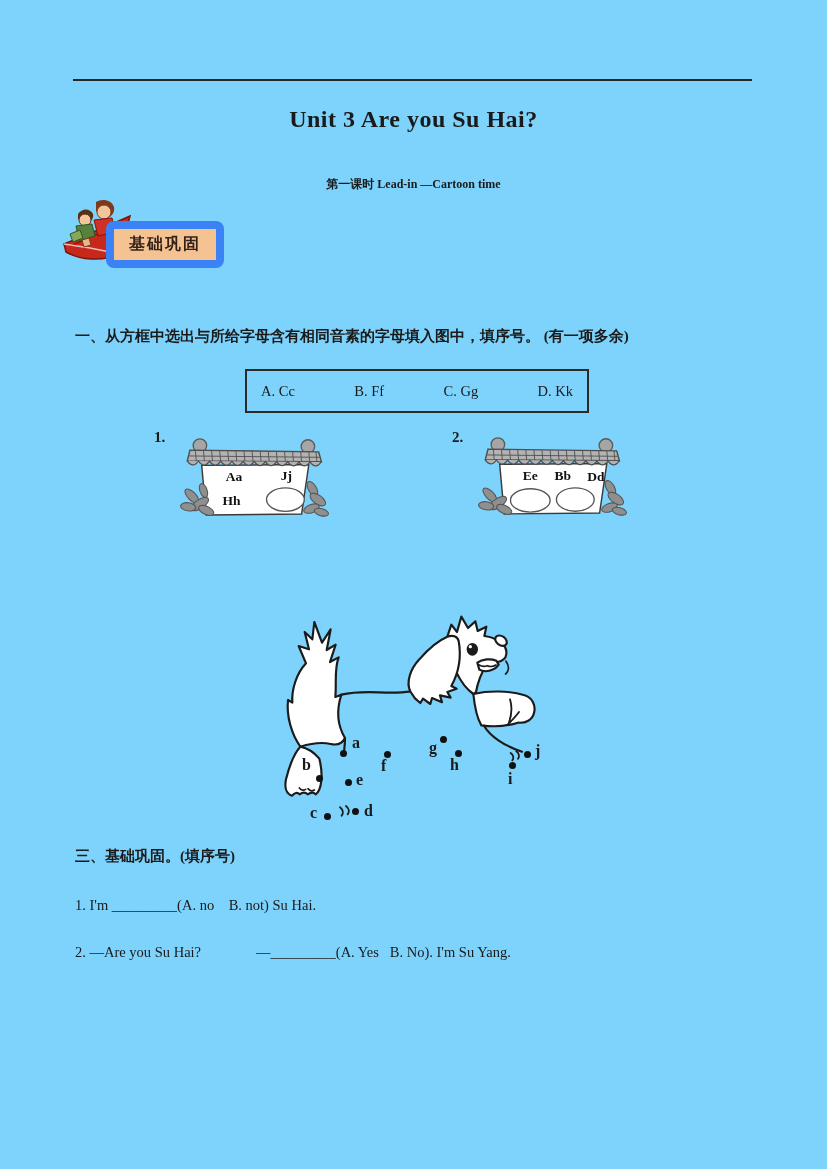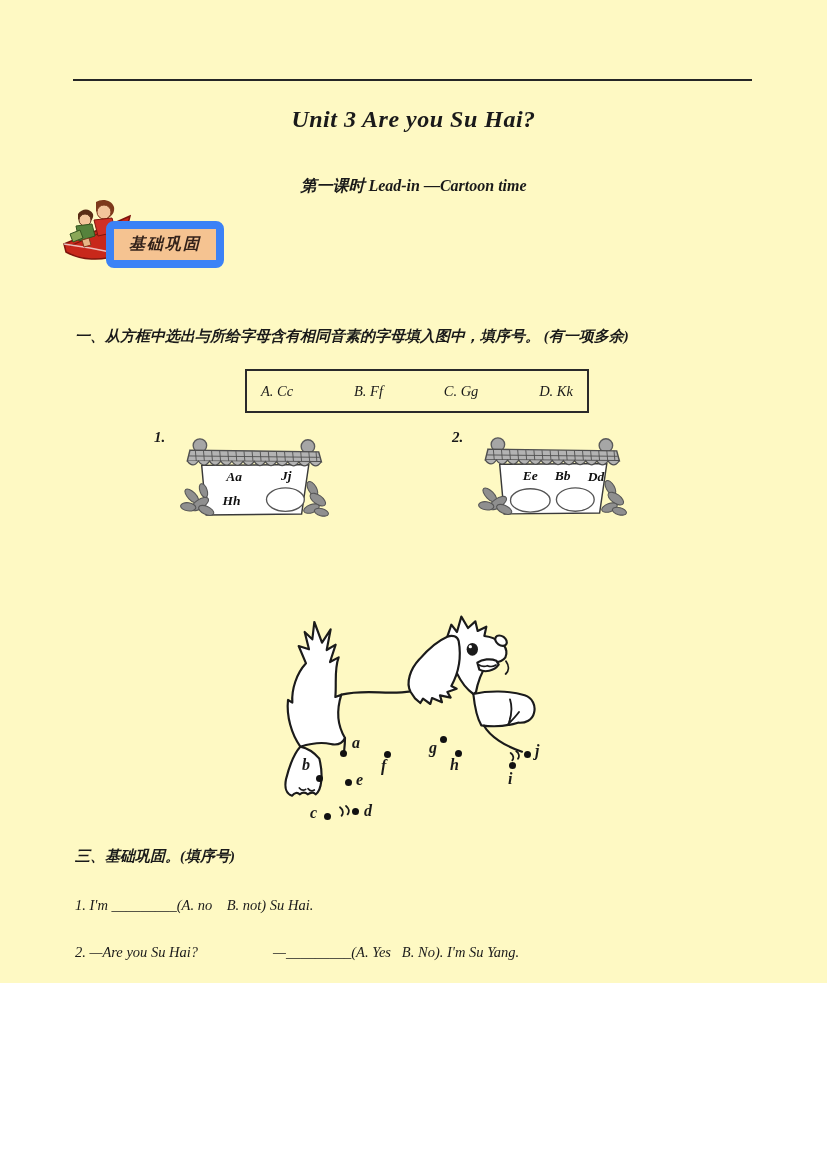--- a/index.html
+++ b/index.html
@@ -1,27 +1,26 @@
 <!DOCTYPE html>
 <html><head>
 <meta charset="utf-8">
 <style>
   html,body{margin:0;padding:0;background:#fff;}
   .page{
-    position:relative;width:827px;height:983px;background:#fef9c3;
+    position:relative;width:827px;height:1169px;background:#7dd3fc;
     font-family:"Liberation Serif","DejaVu Serif",serif;color:#1a1a1a;
     overflow:hidden;
-    font-style:italic;
   }
   .abs{position:absolute;}
   .top-rule{left:73px;top:79px;width:679px;height:2px;background:#262626;}
   .doc-title{left:0;top:106px;width:100%;text-align:center;
     font-size:24px;font-weight:bold;letter-spacing:.5px;}
   .doc-subtitle{left:0;top:176px;width:100%;text-align:center;
-    font-size:16px;font-weight:bold;}
+    font-size:12px;font-weight:bold;}
   .badge-pill{left:106px;top:221px;width:102px;height:31px;
     background:#f5c391;border:8px solid #3b82f6;border-radius:8px;
     display:flex;align-items:center;justify-content:center;
     font-size:16px;font-weight:bold;color:#33221a;letter-spacing:2px;}
   .mascot{left:56px;top:196px;width:84px;height:78px;}
   .sec-heading{left:75px;font-size:15px;font-weight:600;white-space:pre;}
   .s1-heading{top:327px;}
   .options-box{left:245px;top:369px;width:344px;height:44px;
     border:2px solid #2a2a2a;display:flex;align-items:center;
     justify-content:space-between;padding:1px 14px;box-sizing:border-box;
@@ -32,21 +31,21 @@
   .house1{left:172px;top:432px;width:162px;height:92px;}
   .house2{left:470px;top:430px;width:162px;height:94px;}
   .s2-heading{top:565px;}
   .dog-fig{left:260px;top:592px;width:310px;height:250px;}
   .dog-svg{position:absolute;left:0;top:0;width:310px;height:250px;}
   .cdot{position:absolute;width:7px;height:7px;border-radius:50%;background:#111;}
   .dlabel{position:absolute;font-size:16px;font-weight:bold;line-height:16px;}
   .s3-heading{top:847px;}
   .fill-item{left:75px;font-size:14.5px;white-space:pre;display:flex;}
   .it1{top:897px;} .it2{top:944px;} .it3{top:991px;} .it4{top:1038px;}
-  .gap55{margin-left:75px;} .gap72{margin-left:72px;}
+  .gap55{margin-left:55px;} .gap72{margin-left:72px;}
   svg text{font-family:"Liberation Serif","DejaVu Serif",serif;font-weight:bold;fill:#111;}
 </style>
 </head>
 <body>
 
 <div class="page">
 
   <div class="abs top-rule"></div>
 
   <div class="abs doc-title">Unit 3 Are you Su Hai?</div>

